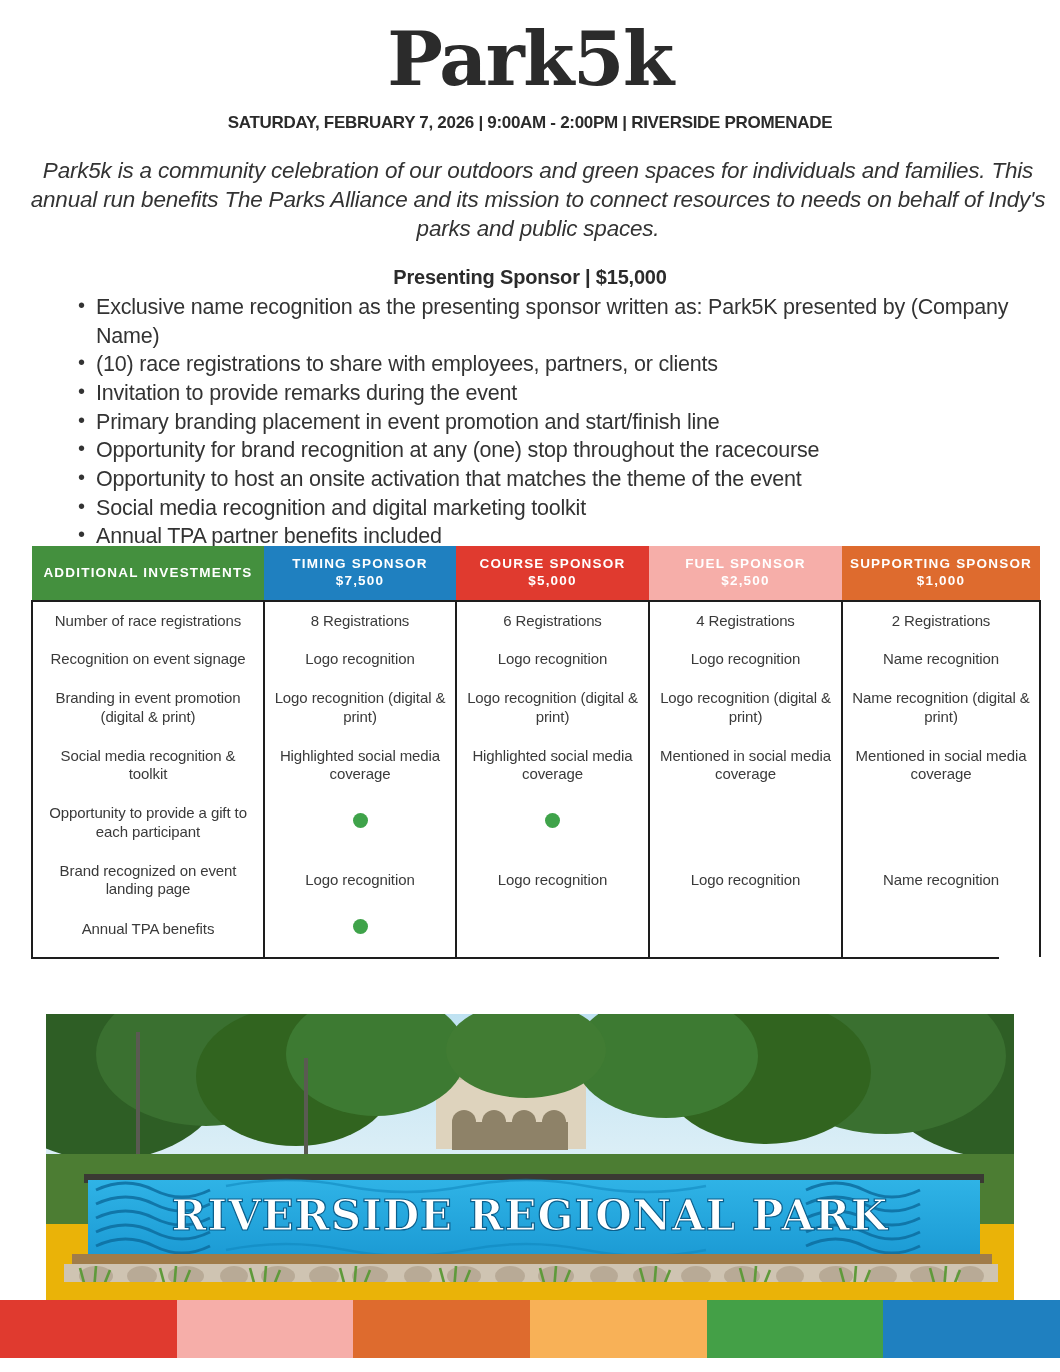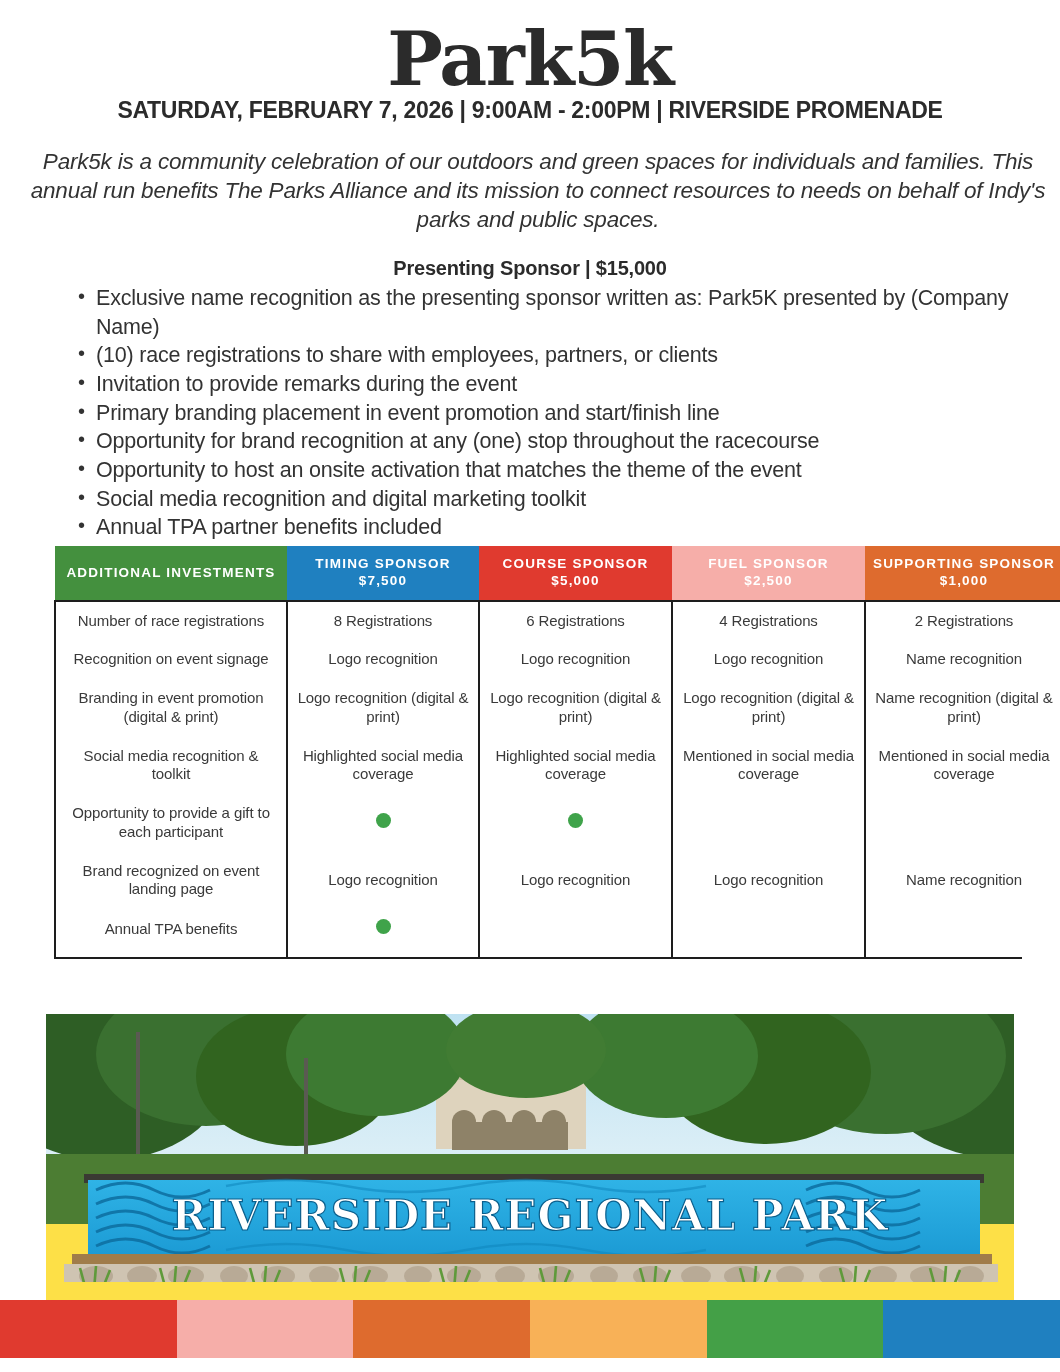--- a/index.html
+++ b/index.html
@@ -30,23 +30,24 @@
     font-size: 74px;
     letter-spacing: -1.5px;
     color: #2b2b2b;
     padding-top: 22px;
     line-height: 1.02;
   }
   .event-line {
     text-align: center;
     font-family: "Liberation Sans", sans-serif;
     font-weight: bold;
-    font-size: 23px;
+    font-size: 17px;
     letter-spacing: -0.3px;
     color: #2b2b2b;
+    margin-top: 16px;
   }
   .intro {
     text-align: center;
     font-size: 22.5px;
     line-height: 1.28;
     color: #333333;
     margin: 24px 12px 0 28px;
     letter-spacing: -0.2px;
     font-style: italic;
   }
@@ -80,21 +81,21 @@
     position: absolute;
     left: 0;
     top: -1px;
     font-size: 20px;
     color: #333;
   }
 
   
   .table-wrap {
     position: absolute;
-    left: 54px;
+    left: 31px;
     top: 546px;
     width: 968px;
   }
   table.sponsor-table {
     border-collapse: collapse;
     width: 968px;
     table-layout: fixed;
   }
   table.sponsor-table th {
     color: #ffffff;
@@ -145,21 +146,21 @@
   }
 
   
   .photo {
     position: absolute;
     left: 46px;
     top: 1014px;
     width: 968px;
     height: 304px;
     overflow: hidden;
-    background: #fde047;
+    background: #eab308;
   }
   .photo svg { display: block; }
 
   
   .color-bar {
     position: absolute;
     left: 0;
     top: 1300px;
     width: 1060px;
     height: 58px;

